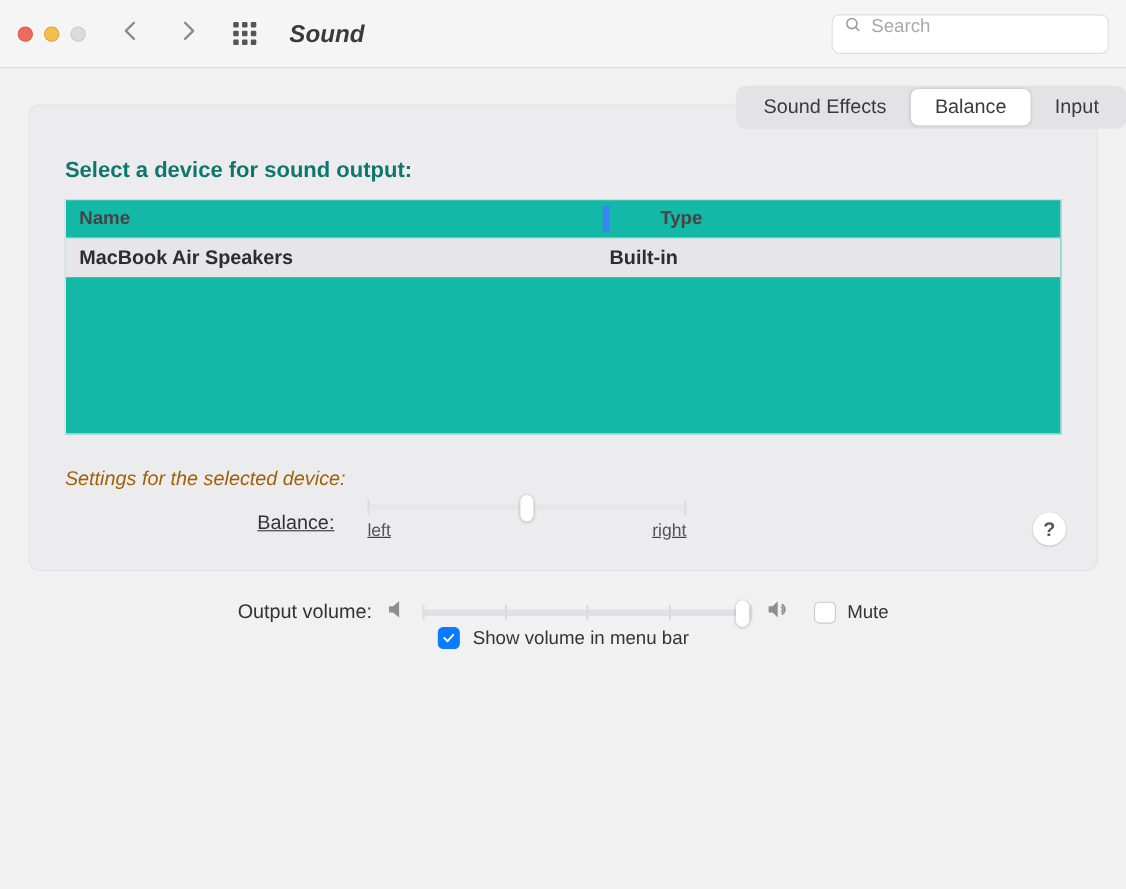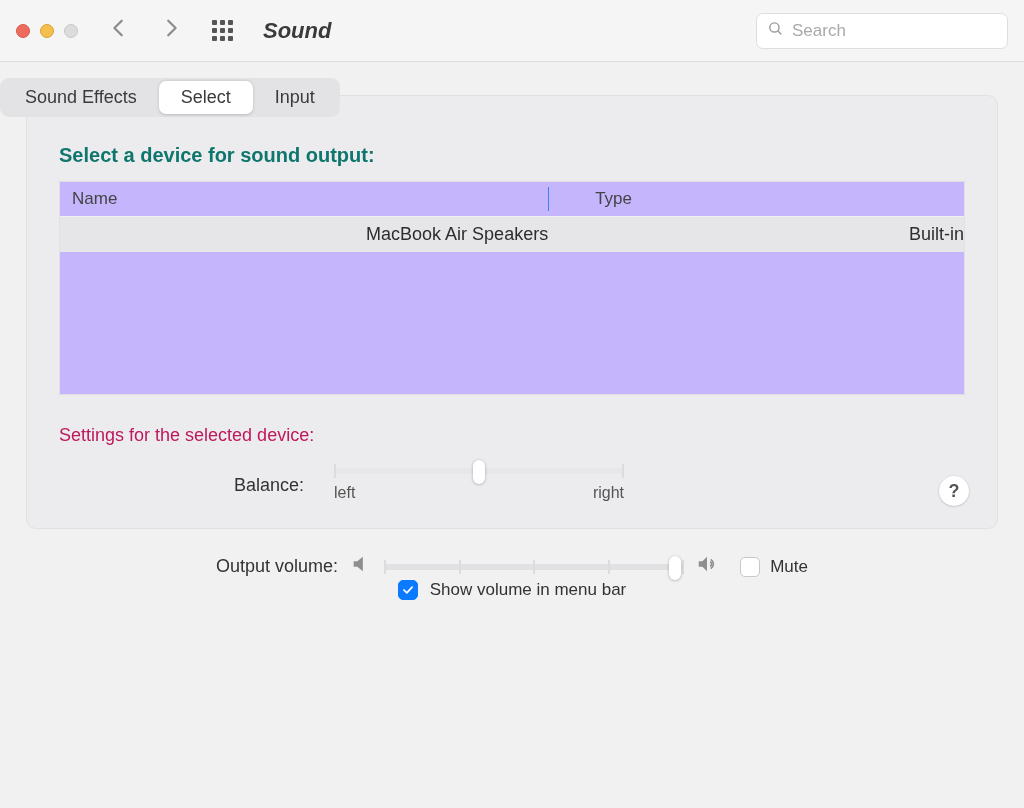--- a/index.html
+++ b/index.html
@@ -18,52 +18,52 @@
     .traffic { display: flex; gap: 10px; margin-right: 30px; }
     .dot { width: 14px; height: 14px; border-radius: 50%; }
     .dot.red { background: #ec6a5e; border: 0.5px solid #d85b4a; }
     .dot.yellow { background: #f4bf4f; border: 0.5px solid #d9a32d; }
     .dot.gray { background: #dcdcdc; border: 0.5px solid #c9c9c9; }
     .nav-arrows { display: flex; gap: 30px; margin-right: 30px; }
     .arrow svg { width: 22px; height: 22px; stroke: #8c8c8c; stroke-width: 2.4; fill: none; stroke-linecap: round; stroke-linejoin: round; }
     .apps-grid { margin-right: 30px; display: grid; grid-template-columns: repeat(3, 5px); grid-template-rows: repeat(3, 5px); gap: 3px; }
     .apps-grid span { background: #555; border-radius: 1px; }
     .title { font-size: 22px; font-weight: 700; color: #3a3a3c; flex: 1; font-style: italic; }
-    .search-wrap { width: 252px; height: 36px; background: #fff; border: 1px solid #dedede; border-radius: 7px; display: flex; align-items: center; padding: 0 10px; gap: 8px; }
+    .search-wrap { width: 252px; height: 36px; background: #fff; border: 1px solid #dedede; border-radius: 7px; display: flex; align-items: flex-start; padding: 0 10px; gap: 8px; }
     .search-wrap svg { width: 17px; height: 17px; stroke: #9a9a9a; stroke-width: 2; fill: none; }
     .search-wrap input { border: none; outline: none; font-size: 17px; width: 100%; background: transparent; }
     .search-wrap input::placeholder { color: #a9a9ab; }
     
-    .tabs { display: flex; justify-content: flex-start; margin-top: 16px; }
+    .tabs { display: flex; justify-content: flex-end; margin-top: 16px; }
     .segmented { display: flex; background: #e3e3e5; border-radius: 9px; padding: 3px; }
     .seg-item {
       font-size: 18px; color: #3a3a3c; padding: 6px 22px; border-radius: 7px;
       cursor: default;
     }
     .seg-item.active { background: #fff; box-shadow: 0 0.5px 3px rgba(0,0,0,0.18); }
     
     .panel {
       margin: 0 26px 24px 26px; background: #ececee;
       border: 1px solid #e1e1e3; border-radius: 10px; padding: 26px 32px;
       margin-top: -22px; padding-top: 48px;
       position: relative; z-index: -1;
     }
     .panel h3 { font-size: 20px; font-weight: 700; color: #0f766e; margin-bottom: 14px; }
     .device-table {
-      background: #c4b5fd; border: 1px solid #e0e0e2; border-radius: 0;
-      height: 214px; overflow: hidden;
+      background: #14b8a6; border: 1px solid #e0e0e2; border-radius: 0;
+      height: 214px; overflow: hidden; font-weight: bold;
     }
     .row { display: flex; height: 35px; align-items: center; }
     .col1 { flex: 0 0 54%; padding-left: 12px; }
     .col2 { flex: 1; padding-left: 6px; }
     .hdr { color: #444; font-size: 17px; border-bottom: 1px solid #f0f0f1; }
-    .hdr .col2 { border-left: 1px solid #3b82f6; height: 24px; display: flex; align-items: center; padding-left: 46px; }
-    .datarow { background: #e6e6e8; color: #2d2d2f; font-size: 18px; text-align: right; }
-    .section-label { font-size: 18px; color: #be185d; margin-top: 30px; margin-bottom: 22px; }
-    .balance-row { display: flex; align-items: center; margin-left: 165px; gap: 30px; }
+    .hdr .col2 { border-left: 6px solid #3b82f6; height: 24px; display: flex; align-items: center; padding-left: 46px; }
+    .datarow { background: #e6e6e8; color: #2d2d2f; font-size: 18px; }
+    .section-label { font-size: 18px; color: #a16207; margin-top: 30px; margin-bottom: 12px; font-style: italic; }
+    .balance-row { display: flex; align-items: center; margin-left: 165px; gap: 30px; text-decoration: underline; }
     .balance-label { font-size: 18px; color: #333; width: 80px; text-align: right; }
     .slider-wrap { position: relative; width: 290px; }
     .slider-track {
       position: relative;
       height: 6px; background: #e7e7e9; border-radius: 3px;
     }
     .slider-track::before, .slider-track::after {
       content: ""; position: absolute; top: -4px; width: 2px; height: 14px; background: #dcdcde;
     }
     .slider-track::before { left: 0; }
@@ -141,21 +141,21 @@
           <line x1="20" y1="20" x2="15.2" y2="15.2"></line>
         </svg>
     </span>
     <input type="text" placeholder="Search" style="">
   </div>
 </div>
 
 <div class="tabs" style="position:relative;z-index:2;">
   <div class="segmented">
     <div class="seg-item">Sound Effects</div>
-    <div class="seg-item active">Select</div>
+    <div class="seg-item active">Balance</div>
     <div class="seg-item">Input</div>
   </div>
 </div>
 
 <div class="panel">
   <h3>Select a device for sound output:</h3>
   <div class="device-table">
     <div class="row hdr">
       <div class="col1">Name</div>
       <div class="col2">Type</div>

